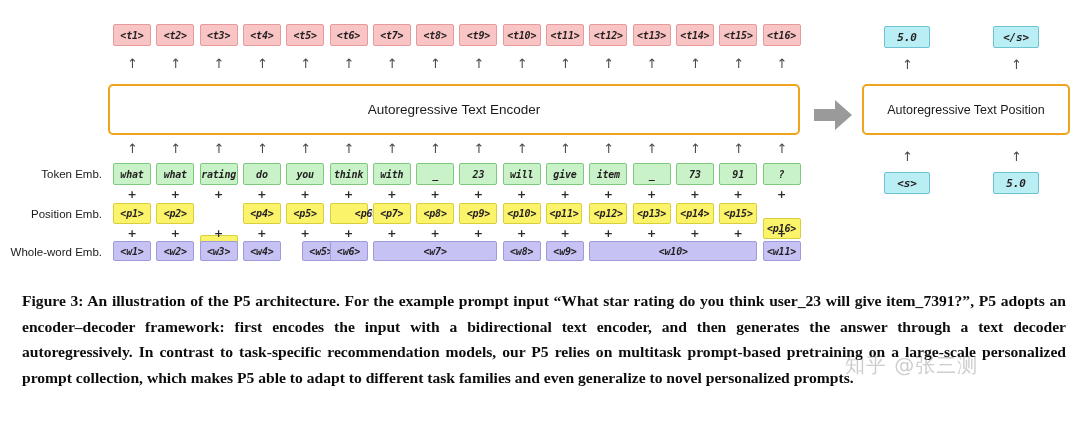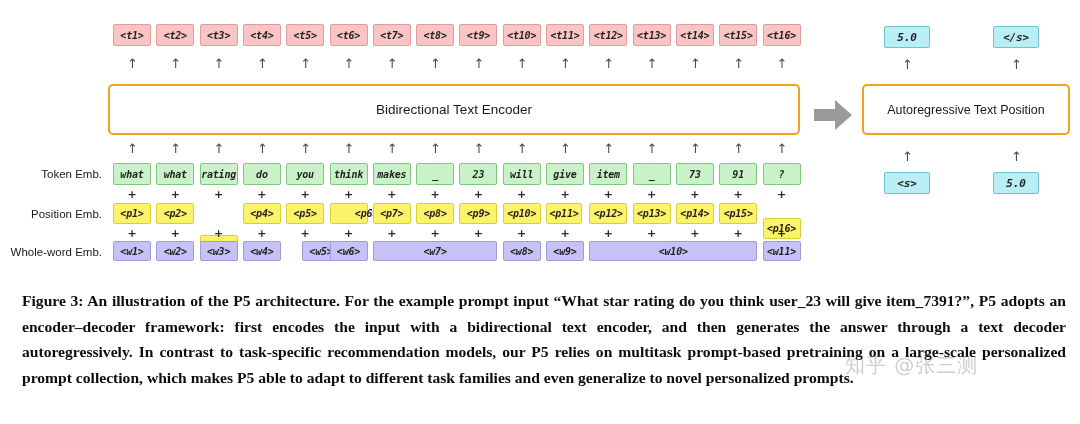--- a/index.html
+++ b/index.html
@@ -125,21 +125,21 @@
     white-space: nowrap;
     pointer-events: none;
   }
 </style>
 </head>
 <body>
 
 <div id="figure">
 
   <div class="module" style="left:108px; top:84px; width:692px; height:51px;">
-    <span>Bidirectional Text Encoder</span>
+    <span>Autoregressive Text Encoder</span>
   </div>
 
   <div class="bigarrow">
     <svg width="42" height="34" viewBox="0 0 42 34">
       <polygon points="2,11 23,11 23,2 40,17 23,32 23,23 2,23" fill="#9a9a9a"></polygon>
     </svg>
   </div>
 
   <div class="module" style="left:862px; top:84px; width:208px; height:51px; font-size:12.5px;">
     <span>Autoregressive Text Position</span>
@@ -203,21 +203,21 @@
       <div class="cell green" style="left: 156.3px; top: 163px; width: 38px; height: 22px;">what</div>
       <div class="plus" style="left: 169.3px; top: 189px; width: 12px; height: 11px;">+</div>
       <div class="cell green" style="left: 199.6px; top: 163px; width: 38px; height: 22px;">rating</div>
       <div class="plus" style="left: 212.6px; top: 189px; width: 12px; height: 11px;">+</div>
       <div class="cell green" style="left: 242.9px; top: 163px; width: 38px; height: 22px;">do</div>
       <div class="plus" style="left: 255.9px; top: 189px; width: 12px; height: 11px;">+</div>
       <div class="cell green" style="left: 286.2px; top: 163px; width: 38px; height: 22px;">you</div>
       <div class="plus" style="left: 299.2px; top: 189px; width: 12px; height: 11px;">+</div>
       <div class="cell green" style="left: 329.5px; top: 163px; width: 38px; height: 22px;">think</div>
       <div class="plus" style="left: 342.5px; top: 189px; width: 12px; height: 11px;">+</div>
-      <div class="cell green" style="left: 372.8px; top: 163px; width: 38px; height: 22px;">makes</div>
+      <div class="cell green" style="left: 372.8px; top: 163px; width: 38px; height: 22px;">with</div>
       <div class="plus" style="left: 385.8px; top: 189px; width: 12px; height: 11px;">+</div>
       <div class="cell green" style="left: 416.1px; top: 163px; width: 38px; height: 22px;">_</div>
       <div class="plus" style="left: 429.1px; top: 189px; width: 12px; height: 11px;">+</div>
       <div class="cell green" style="left: 459.4px; top: 163px; width: 38px; height: 22px;">23</div>
       <div class="plus" style="left: 472.4px; top: 189px; width: 12px; height: 11px;">+</div>
       <div class="cell green" style="left: 502.7px; top: 163px; width: 38px; height: 22px;">will</div>
       <div class="plus" style="left: 515.7px; top: 189px; width: 12px; height: 11px;">+</div>
       <div class="cell green" style="left: 546px; top: 163px; width: 38px; height: 22px;">give</div>
       <div class="plus" style="left: 559px; top: 189px; width: 12px; height: 11px;">+</div>
       <div class="cell green" style="left: 589.3px; top: 163px; width: 38px; height: 22px;">item</div>

